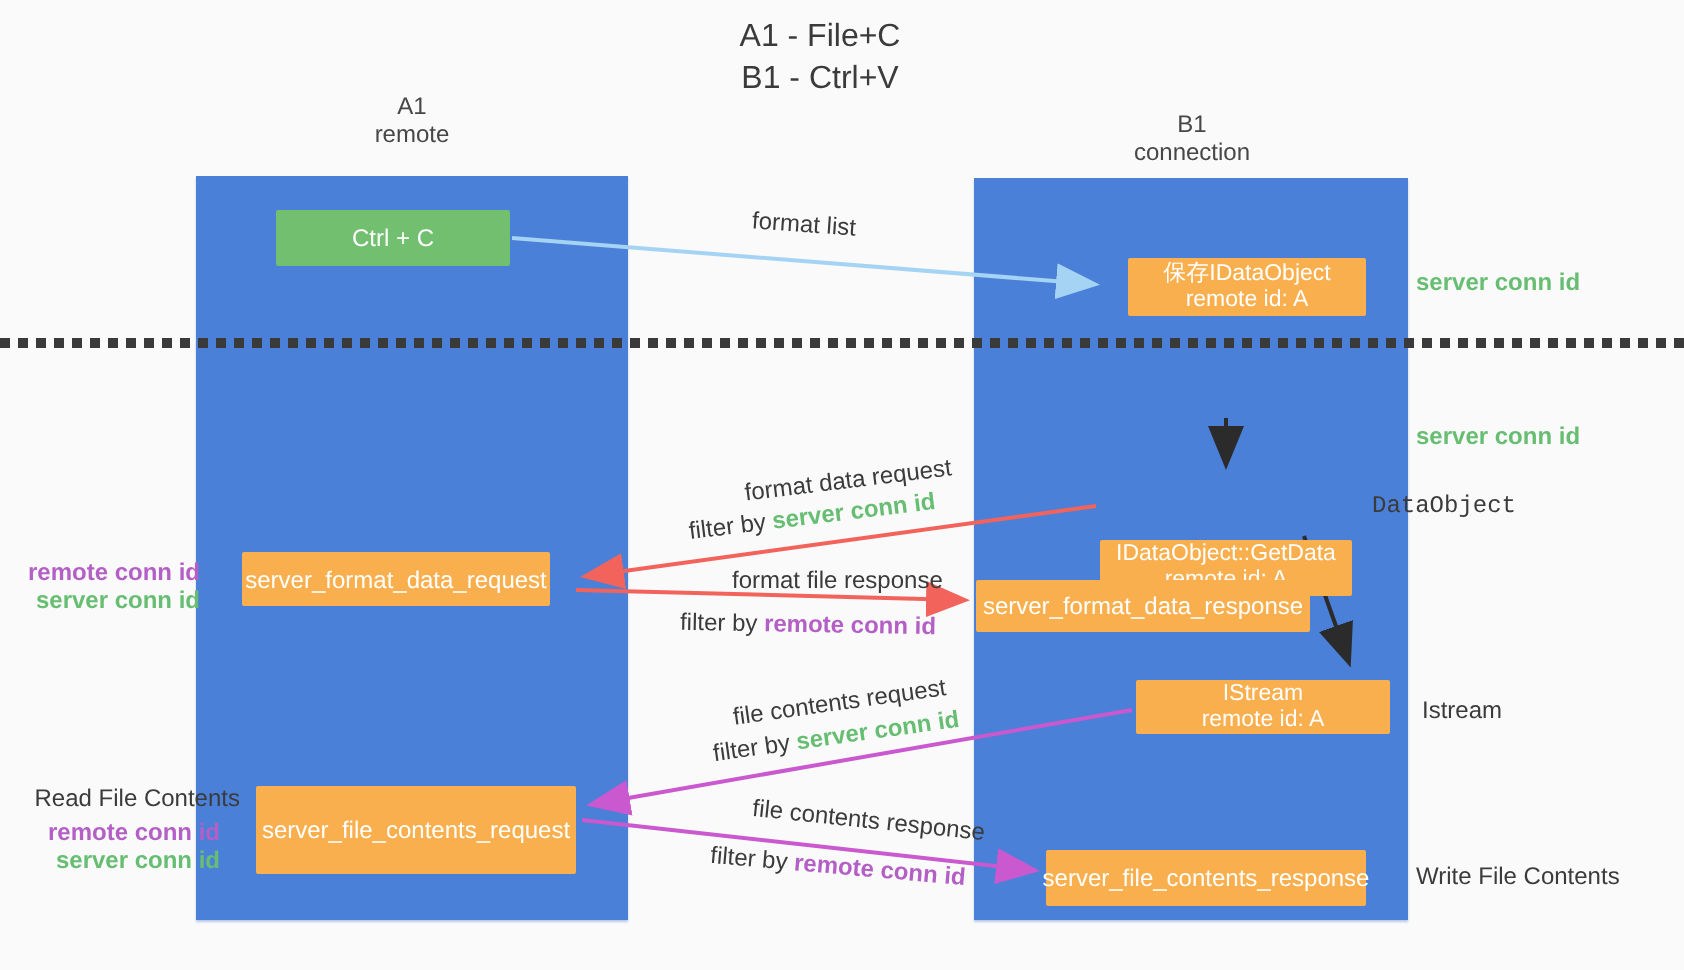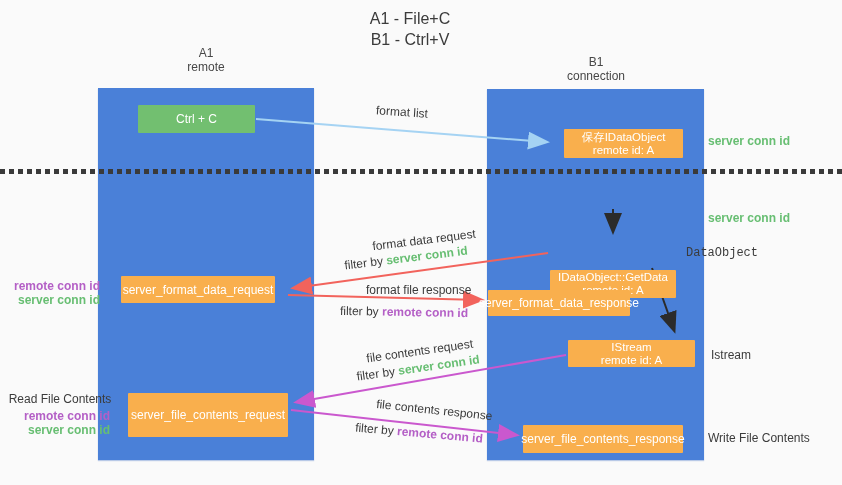--- a/index.html
+++ b/index.html
@@ -106,21 +106,21 @@
 
   <div class="node orange" style="left:550px;top:238px;width:126px;height:28px;margin-top:32px;">
     <div class="l1">IDataObject::GetData</div>
     <div class="l1">remote id: A</div>
   </div>
 
   <div class="node orange one" style="left:121px;top:276px;width:154px;height:27px;">
     <span>server_format_data_request</span>
   </div>
 
-  <div class="node orange one" style="left:488px;top:290px;width:142px;height:26px;">
+  <div class="node orange one" style="left:488px;top:290px;width:167px;height:26px;">
     <span>server_format_data_response</span>
   </div>
 
   <div class="node orange" style="left:568px;top:340px;width:127px;height:27px;">
     <div class="l1">IStream</div>
     <div class="l1">remote id: A</div>
   </div>
 
   <div class="node orange one" style="left:128px;top:393px;width:160px;height:44px;">
     <span>server_file_contents_request</span>
@@ -179,21 +179,21 @@
     <span>Istream</span>
   </div>
   <div class="side" style="left:708px;top:431px;">
     <span>Write File Contents</span>
   </div>
 
   <div class="side rt" style="left:0;top:279px;width:100px;">
     <div class="purple-term">remote conn id</div>
     <div class="green-term">server conn id</div>
   </div>
-  <div class="side rt" style="left:0;top:392px;width:120px;text-align:center;">
+  <div class="side rt" style="left:0;top:392px;width:120px;">
     <span>Read File Contents</span>
   </div>
   <div class="side rt" style="left:0;top:409px;width:110px;">
     <div class="purple-term">remote conn id</div>
     <div class="green-term">server conn id</div>
   </div>
 
 </div>
 
 </body></html>

